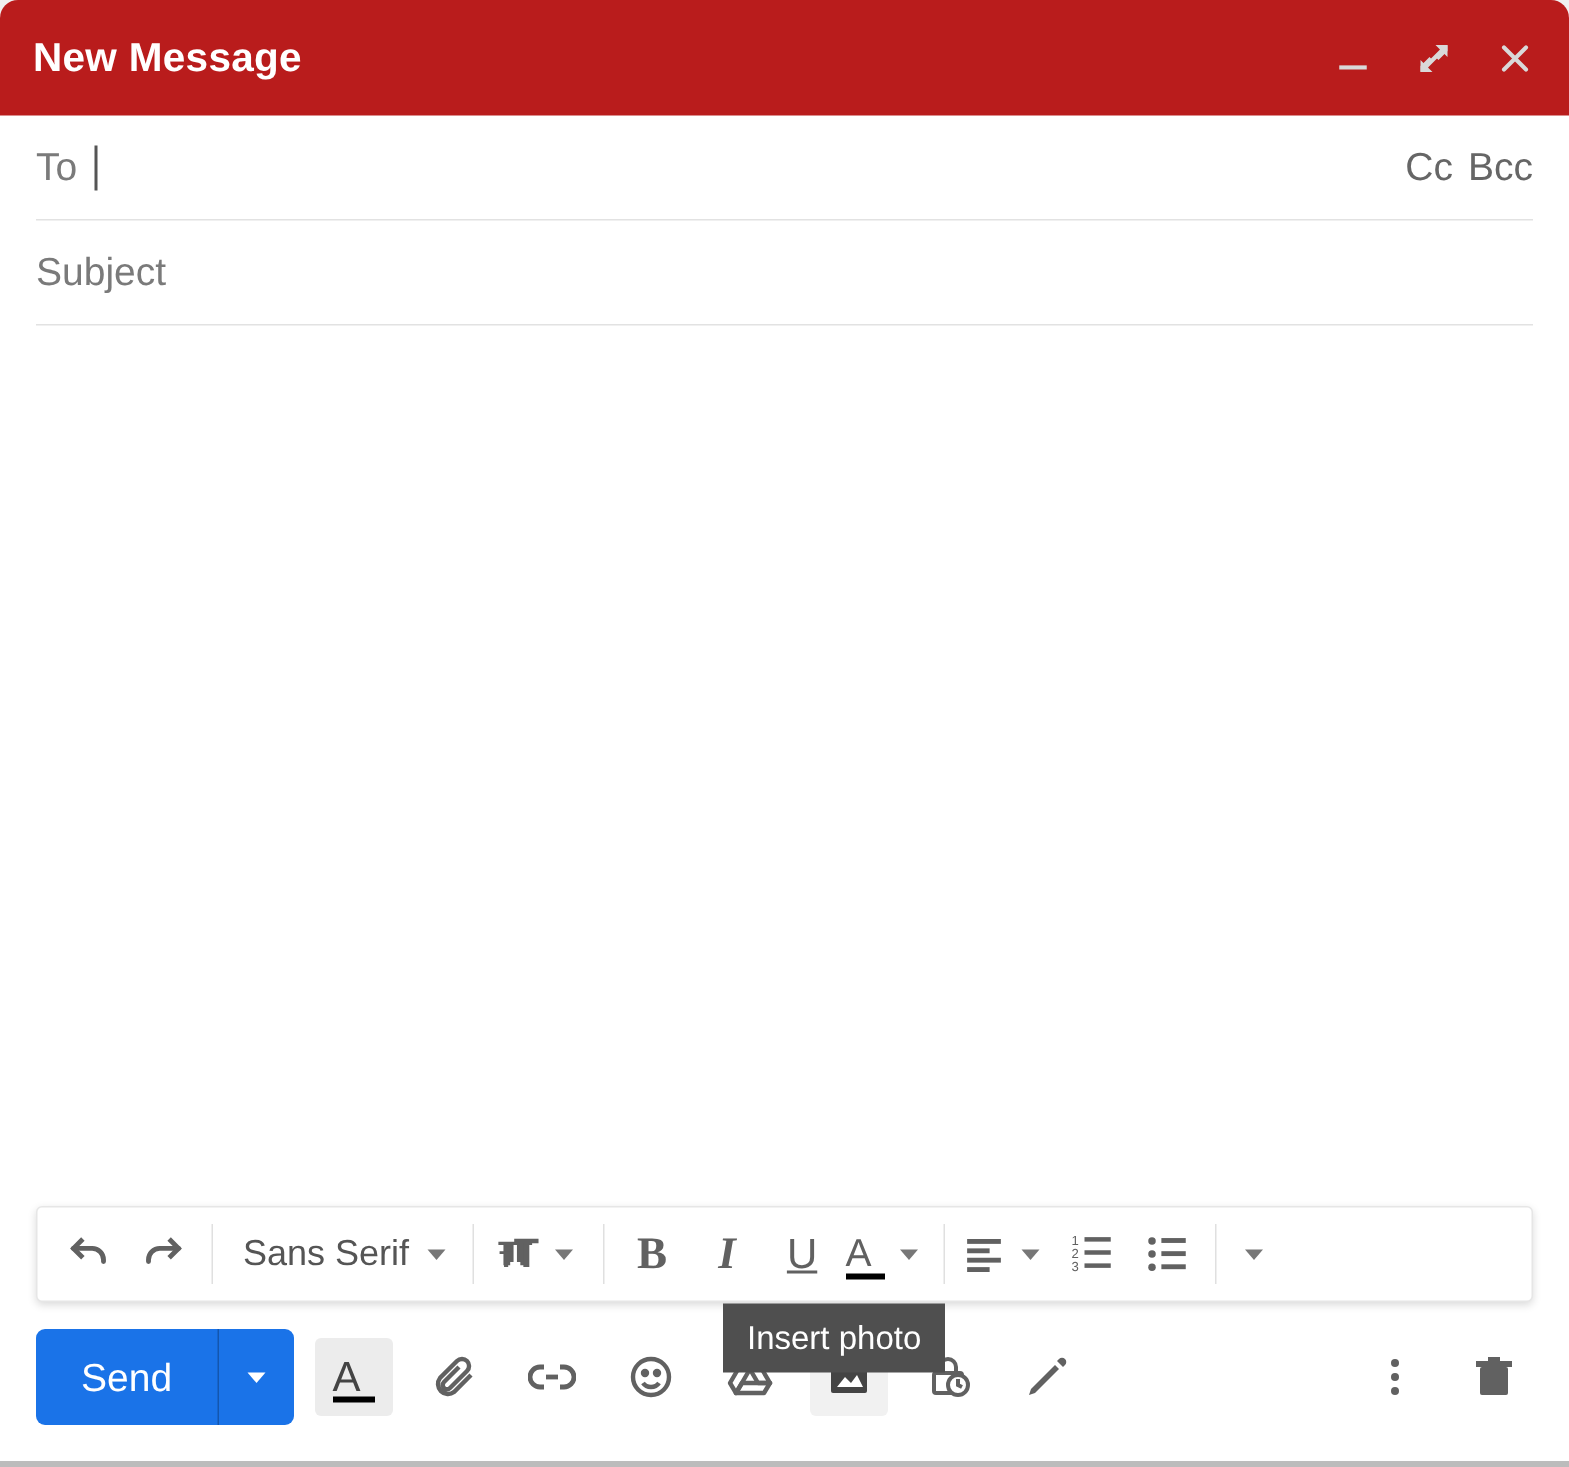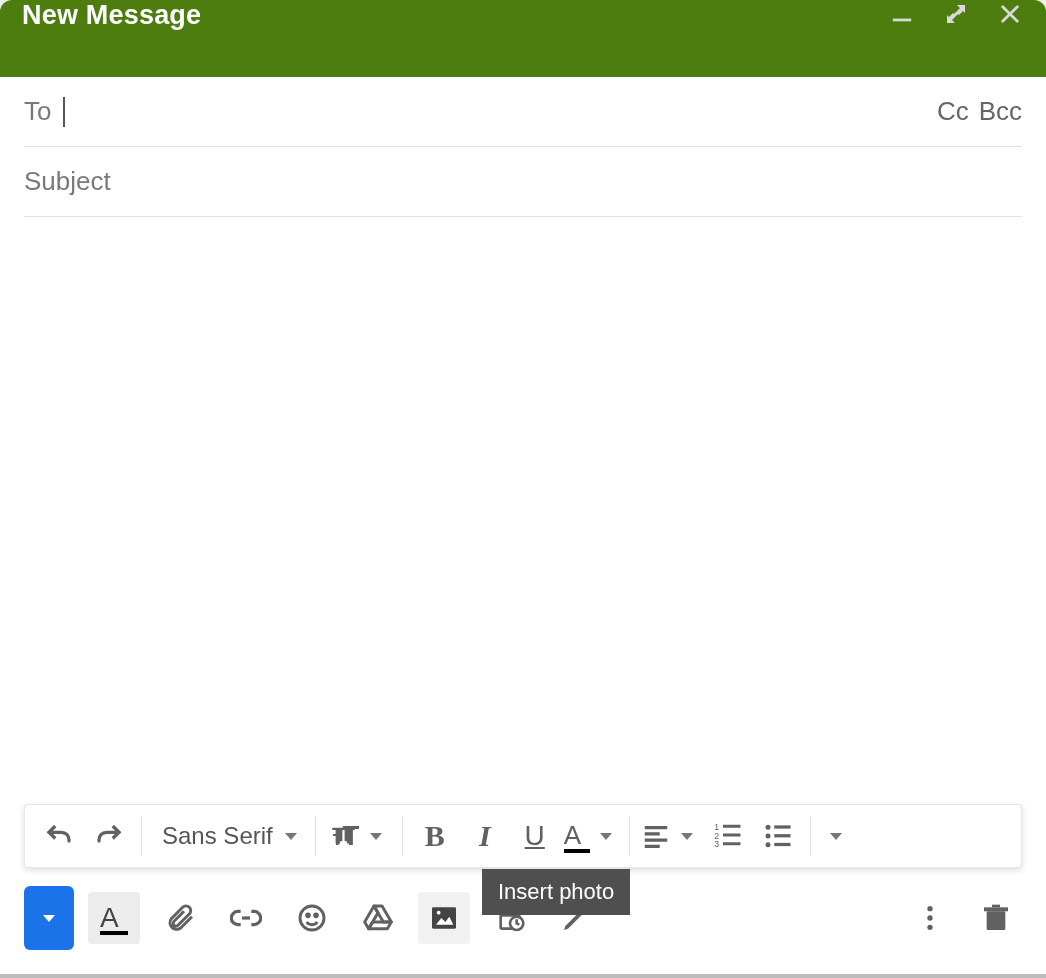--- a/index.html
+++ b/index.html
@@ -15,25 +15,25 @@
     background: #fff;
     border-top-left-radius: 12px;
     border-top-right-radius: 12px;
     overflow: hidden;
     display: flex;
     flex-direction: column;
     position: relative;
   }
   
   .hdr {
-    background: #4d7c0f;
+    background: #b91c1c;
     color: #fff;
     height: 77px;
     display: flex;
-    align-items: flex-start;
+    align-items: center;
     padding: 0 22px;
   }
   .hdr-title {
     font-size: 27px;
     font-weight: 600;
     flex: 1;
     letter-spacing: 0.2px;
   }
   .hdr-controls {
     display: flex;
@@ -325,20 +325,21 @@
       <div class="fmt-sep"></div>
       <div class="fmt-btn" style="min-width:34px;">
         <span class="caret"></span>
       </div>
     </div>
     <div class="tooltip">Insert photo</div>
   </div>
 
   <div class="actions">
     <div class="send-wrap">
+      <div class="send-btn">Send</div>
       <div class="send-more">
         <span class="caret"></span>
       </div>
     </div>
 
     <div class="act-btn highlight act-A">
       <span>
         <span class="glyph">A</span>
         <span class="uline"></span>
       </span>

